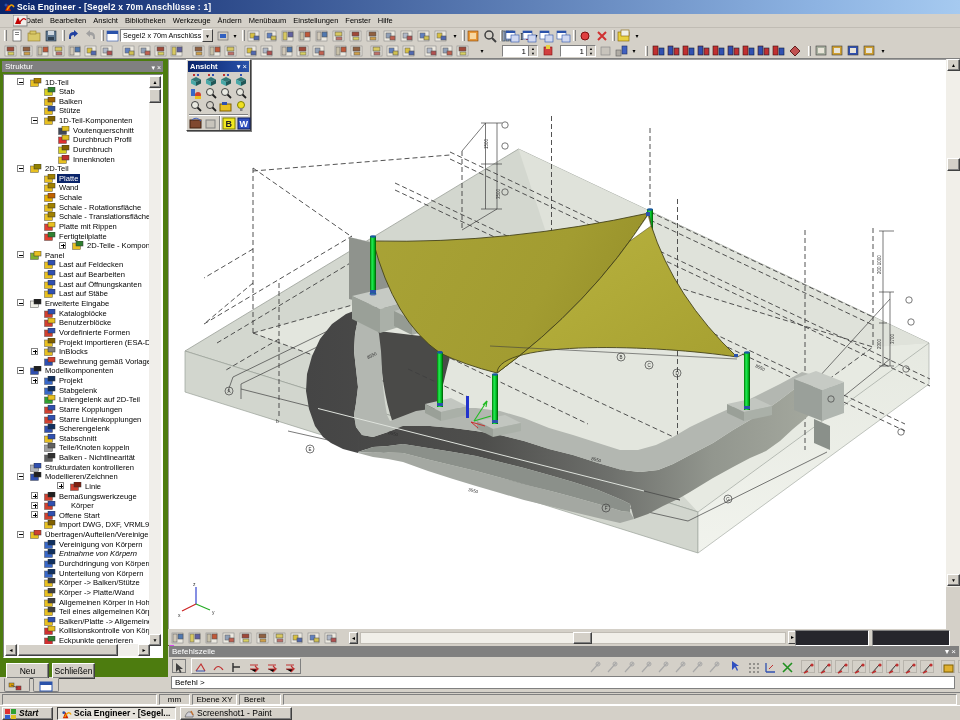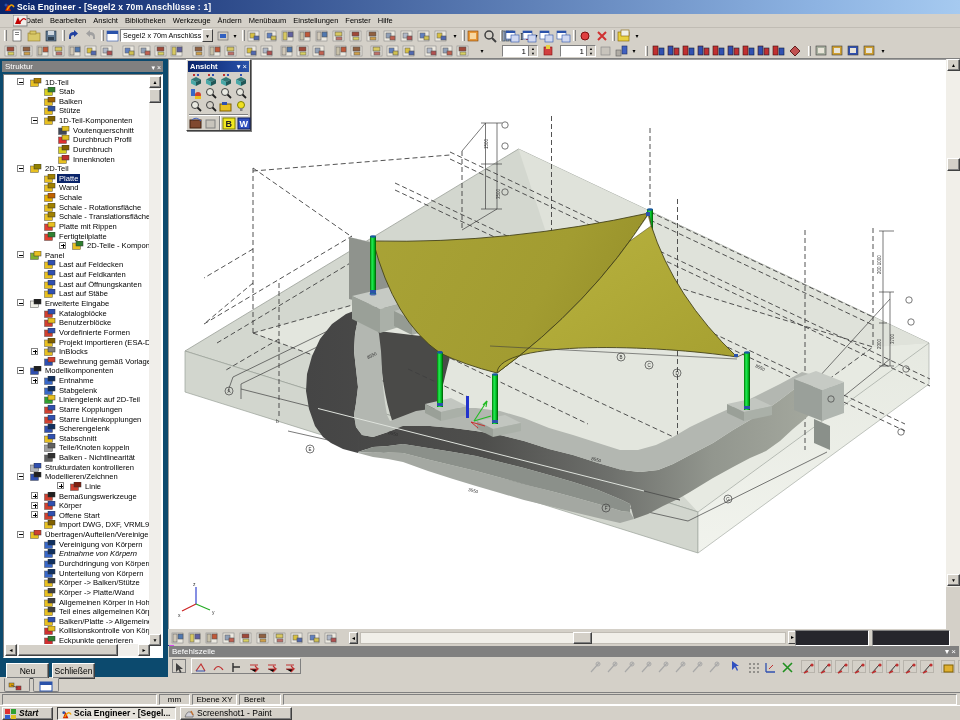--- a/index.html
+++ b/index.html
@@ -8,21 +8,21 @@
   #titlebar{position:absolute;left:0;top:0;width:960px;height:14px;background:linear-gradient(to right,#0a246a,#8db3e2 85%,#a6caf0);color:#fff;font-size:8.5px;font-weight:bold;line-height:14px;}
   #titlebar .ttext{position:absolute;left:17px;top:0px;letter-spacing:0.2px;}
   #menubar{position:absolute;left:0;top:14px;width:960px;height:14px;background:#d4d0c8;font-size:7.5px;color:#000;border-bottom:1px solid #c0bcb4;}
   #menubar span.mi{display:inline-block;padding:1px 3.5px 0 3.5px;line-height:12px;}
   .tbrow{position:absolute;background:#d4d0c8;}
   #tb1{left:0;top:28px;width:960px;height:16px;}
   #tb2{left:0;top:44px;width:960px;height:15px;border-bottom:1px solid #808080;}
   .grip{position:absolute;width:3px;height:11px;border-left:1px solid #fff;border-right:1px solid #808080;top:2px;}
   .ic{position:absolute;width:15px;height:14px;top:1px;}
   .dd{position:absolute;width:8px;height:14px;top:1px;font-size:6px;color:#000;line-height:15px;text-align:center;}
-  #leftpanel{position:absolute;left:0;top:59px;width:174px;height:618px;background:#0c4a6e;border-right:5px solid #d946ef;}
+  #leftpanel{position:absolute;left:0;top:59px;width:174px;height:618px;background:#4d7c0f;border-right:5px solid #d946ef;}
   #lp-header{position:absolute;left:2px;top:2px;width:161px;height:11px;background:#808080;color:#fff;font-size:8px;line-height:11px;padding-left:3px;}
   #lp-hbtn{position:absolute;right:2px;top:1px;color:#fff;font-size:7px;}
   #tree-wrap{position:absolute;left:3px;top:15px;width:160px;height:584px;background:#fff;border:1px solid;border-color:#808080 #fff #fff #808080;}
   #tree{position:absolute;left:1px;top:2px;width:146px;height:568px;overflow:hidden;font-size:7.6px;color:#000;}
   .trow{position:absolute;height:9.6px;white-space:nowrap;left:0;}
   .trow .lbl{position:absolute;top:0.5px;line-height:9px;padding:0 2px;}
   .pm{position:absolute;width:7px;height:7px;border:1px solid #848484;background:#fff;}
   .sel{background:#0a246a;color:#fff;}
   #tree-vscroll{position:absolute;right:1px;top:1px;width:12px;height:570px;background:#f0eeea;}
   #tree-hscroll{position:absolute;left:1px;bottom:1px;width:145px;height:12px;background:#f0eeea;}
@@ -584,21 +584,21 @@
             <rect x="0.5" y="2" width="8" height="6.5" fill="#e8c020" stroke="#555" stroke-width="0.5"></rect>
             <rect x="4" y="0" width="7" height="5" fill="#3050b0" stroke="#333" stroke-width="0.5"></rect>
           </svg>
           <div class="lbl" style="left: 52px;">Last auf Feldecken</div>
         </div>
         <div class="trow" style="top: 192.6px; width: 146px;">
           <svg style="position:absolute;left:39px;top:0.5px" width="12" height="9">
             <rect x="0.5" y="2" width="8" height="6.5" fill="#e8c020" stroke="#555" stroke-width="0.5"></rect>
             <rect x="4" y="0" width="7" height="5" fill="#3050b0" stroke="#333" stroke-width="0.5"></rect>
           </svg>
-          <div class="lbl" style="left: 52px;">Last auf Feldkanten</div>
+          <div class="lbl" style="left: 52px;">Last auf Bearbeiten</div>
         </div>
         <div class="trow" style="top: 202.23px; width: 146px;">
           <svg style="position:absolute;left:39px;top:0.5px" width="12" height="9">
             <rect x="0.5" y="2" width="8" height="6.5" fill="#e8c020" stroke="#555" stroke-width="0.5"></rect>
             <rect x="4" y="0" width="7" height="5" fill="#3050b0" stroke="#333" stroke-width="0.5"></rect>
           </svg>
           <div class="lbl" style="left: 52px;">Last auf Öffnungskanten</div>
         </div>
         <div class="trow" style="top: 211.86px; width: 146px;">
           <svg style="position:absolute;left:39px;top:0.5px" width="12" height="9">
@@ -675,21 +675,21 @@
         </div>
         <div class="trow" style="top: 298.53px; width: 146px;">
           <div class="pm" style="left: 26px; top: 1px;">
             <div style="position: absolute; left: 1px; top: 2.5px; width: 4px; height: 1px; background: rgb(0, 0, 0);"></div>
             <div style="position: absolute; left: 2.5px; top: 1px; width: 1px; height: 4px; background: rgb(0, 0, 0);"></div>
           </div>
           <svg style="position:absolute;left:39px;top:0.5px" width="12" height="9">
             <rect x="0.5" y="2" width="8" height="6.5" fill="#3868c8" stroke="#555" stroke-width="0.5"></rect>
             <rect x="4" y="0" width="7" height="5" fill="#103060" stroke="#333" stroke-width="0.5"></rect>
           </svg>
-          <div class="lbl" style="left: 52px;">Entnahme</div>
+          <div class="lbl" style="left: 52px;">Projekt</div>
         </div>
         <div class="trow" style="top: 308.16px; width: 146px;">
           <svg style="position:absolute;left:39px;top:0.5px" width="12" height="9">
             <rect x="0.5" y="2" width="8" height="6.5" fill="#3868c8" stroke="#555" stroke-width="0.5"></rect>
             <rect x="4" y="0" width="7" height="5" fill="#103060" stroke="#333" stroke-width="0.5"></rect>
           </svg>
           <div class="lbl" style="left: 52px;">Stabgelenk</div>
         </div>
         <div class="trow" style="top: 317.79px; width: 146px;">
           <svg style="position:absolute;left:39px;top:0.5px" width="12" height="9">
@@ -781,21 +781,21 @@
         </div>
         <div class="trow" style="top: 423.72px; width: 146px;">
           <div class="pm" style="left: 26px; top: 1px;">
             <div style="position: absolute; left: 1px; top: 2.5px; width: 4px; height: 1px; background: rgb(0, 0, 0);"></div>
             <div style="position: absolute; left: 2.5px; top: 1px; width: 1px; height: 4px; background: rgb(0, 0, 0);"></div>
           </div>
           <svg style="position:absolute;left:39px;top:0.5px" width="12" height="9">
             <rect x="0.5" y="2" width="8" height="6.5" fill="#d04030" stroke="#555" stroke-width="0.5"></rect>
             <rect x="4" y="0" width="7" height="5" fill="#3050b0" stroke="#333" stroke-width="0.5"></rect>
           </svg>
-          <div class="lbl" style="left: 52px;">Körper</div>
+          <div class="lbl" style="left: 64px;">Körper</div>
         </div>
         <div class="trow" style="top: 433.35px; width: 146px;">
           <div class="pm" style="left: 26px; top: 1px;">
             <div style="position: absolute; left: 1px; top: 2.5px; width: 4px; height: 1px; background: rgb(0, 0, 0);"></div>
             <div style="position: absolute; left: 2.5px; top: 1px; width: 1px; height: 4px; background: rgb(0, 0, 0);"></div>
           </div>
           <svg style="position:absolute;left:39px;top:0.5px" width="12" height="9">
             <rect x="0.5" y="2" width="8" height="6.5" fill="#d04030" stroke="#555" stroke-width="0.5"></rect>
             <rect x="4" y="0" width="7" height="5" fill="#3050b0" stroke="#333" stroke-width="0.5"></rect>
           </svg>
@@ -1388,20 +1388,21 @@
           <path d="M2 11 L6 9" stroke="#c03030" stroke-width="1.4"></path>
           <circle cx="10" cy="3" r="1.6" fill="#c03030"></circle>
         </svg></div>
       <div style="position: absolute; left: 772px; top: 2px; width: 14px; height: 13px; border: 1px solid rgb(184, 180, 172);"><svg width="13" height="13">
           <rect x="2" y="3" width="9" height="7" fill="#e0b030" stroke="#806000"></rect>
         </svg></div>
       <div style="position: absolute; left: 789px; top: 2px; width: 14px; height: 13px; border: 1px solid rgb(184, 180, 172);"><svg width="13" height="13">
           <rect x="2" y="3" width="9" height="7" fill="#e0b030" stroke="#806000"></rect>
         </svg></div>
     </div>
+  <div id="cmdinput">Befehl &gt;</div>
 </div>
 
 <div id="statusbar">
   <div class="spanel" style="left:2px;width:155px;"></div>
   <div class="spanel" style="left:159px;width:31px;">mm</div>
   <div class="spanel" style="left:192px;width:45px;">Ebene XY</div>
   <div class="spanel" style="left:239px;width:42px;text-align:left;padding-left:4px;">Bereit</div>
   <div class="spanel" style="left:283px;width:674px;"></div>
 </div>
 

